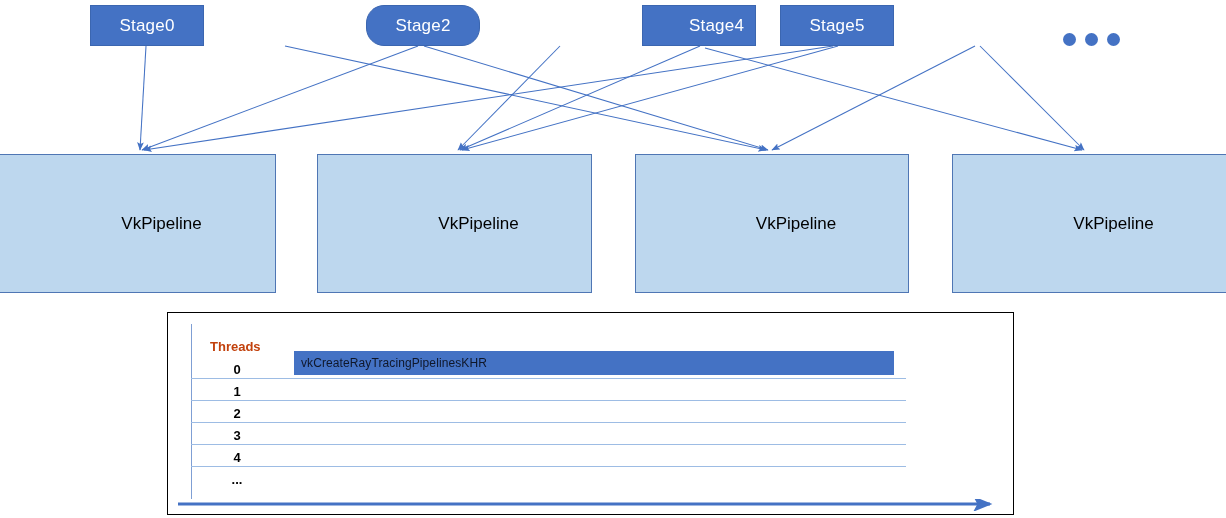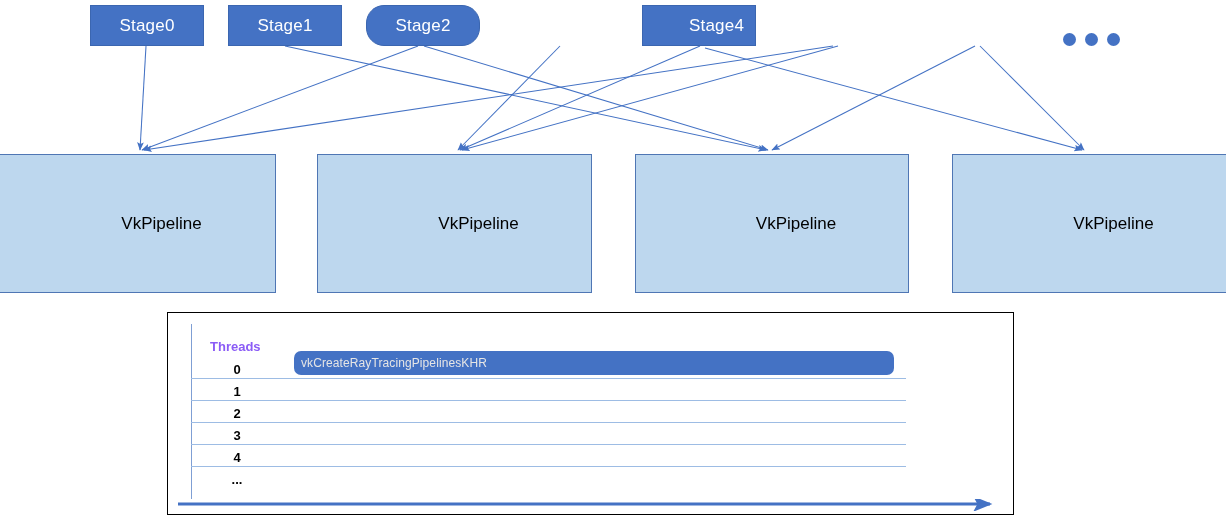--- a/index.html
+++ b/index.html
@@ -37,34 +37,33 @@
     padding-left:48px;
   }
 
   
   .timeline{
     position:absolute;left:167px;top:312px;width:847px;height:203px;
     background:#ffffff;border:1px solid #000000;box-sizing:border-box;
   }
   .tl-axis-y{position:absolute;left:23px;top:11px;width:1px;height:175px;background:#7F9FD4;}
   .tl-threads{
-    position:absolute;left:42px;top:26px;font-size:13px;color:#8b5cf6;font-weight:600;
+    position:absolute;left:42px;top:26px;font-size:13px;color:#c2410c;font-weight:600;
   }
   .tl-rows{position:absolute;left:0;top:0;width:100%;height:100%;}
   .tl-row{position:absolute;left:23px;width:715px;}
   .tl-row .rule{position:absolute;left:0;bottom:0;width:715px;height:1px;background:#9DBCE4;}
   .tl-row .lbl{
     position:absolute;left:46px;bottom:2px;font-size:13px;color:#000;
     transform:translateX(-50%);font-weight:600;
   }
   .tl-bar{
-    position:absolute;background:#4472C4;color:#e5e5e5;font-size:12px;
+    position:absolute;background:#4472C4;color:#0f172a;font-size:12px;
     display:flex;align-items:center;padding-left:7px;box-sizing:border-box;
     letter-spacing:.1px;
-    border-radius:7px;
   }
   .tl-time-label{position:absolute;font-size:14px;color:#000;font-weight:600;}
   .tl-xaxis{position:absolute;}
 </style>
 </head>
 <body>
 
 <div id="canvas">
 
   <svg class="wires" width="1226" height="518" viewBox="0 0 1226 518">
@@ -95,28 +94,28 @@
 
       <path d="M980,46 L1084,150"></path>
 
       <path d="M705,48 L1082,150"></path>
     </g>
   </svg>
 
   <div class="stage" style="left:90px;top:5px;">
     <span>Stage0</span>
   </div>
-  <div class="stage" style="left:228px;top:5px;">
-    <span>Stage1</span>
-  </div>
   <div class="stage" style="left:366px;top:5px;border-radius:18px;">
     <span>Stage2</span>
   </div>
   <div class="stage" style="left:642px;top:5px;padding-left:35px;">
     <span>Stage4</span>
+  </div>
+  <div class="stage" style="left:780px;top:5px;">
+    <span>Stage5</span>
   </div>
 
   <div class="ellipsis" style="left:1063px;top:33px;">
     <i></i>
       <i></i>
       <i></i>
   </div>
 
   <div class="pipeline" style="left:-1px;top:154px;width:277px;">
     <span>VkPipeline</span>

